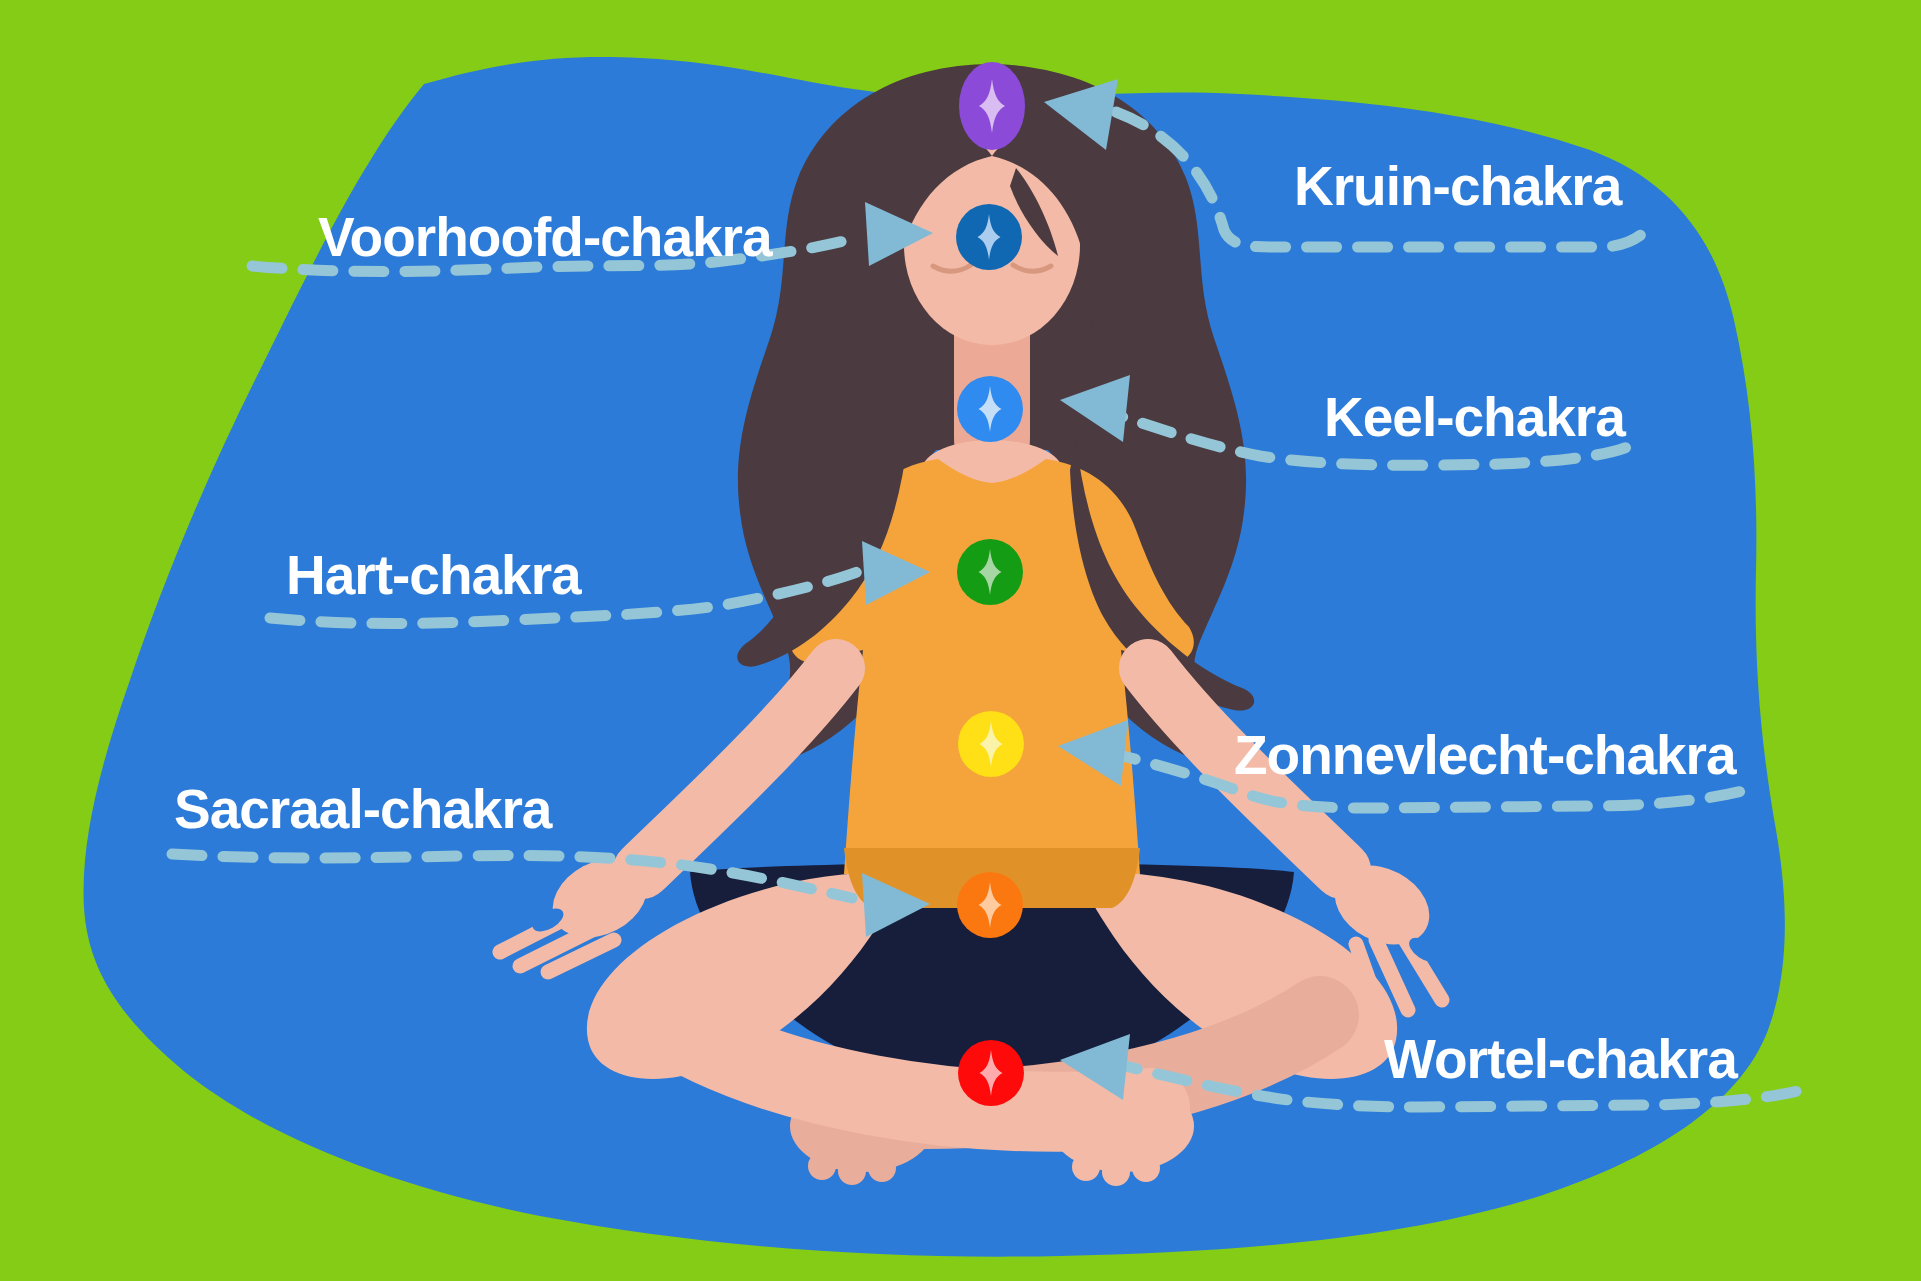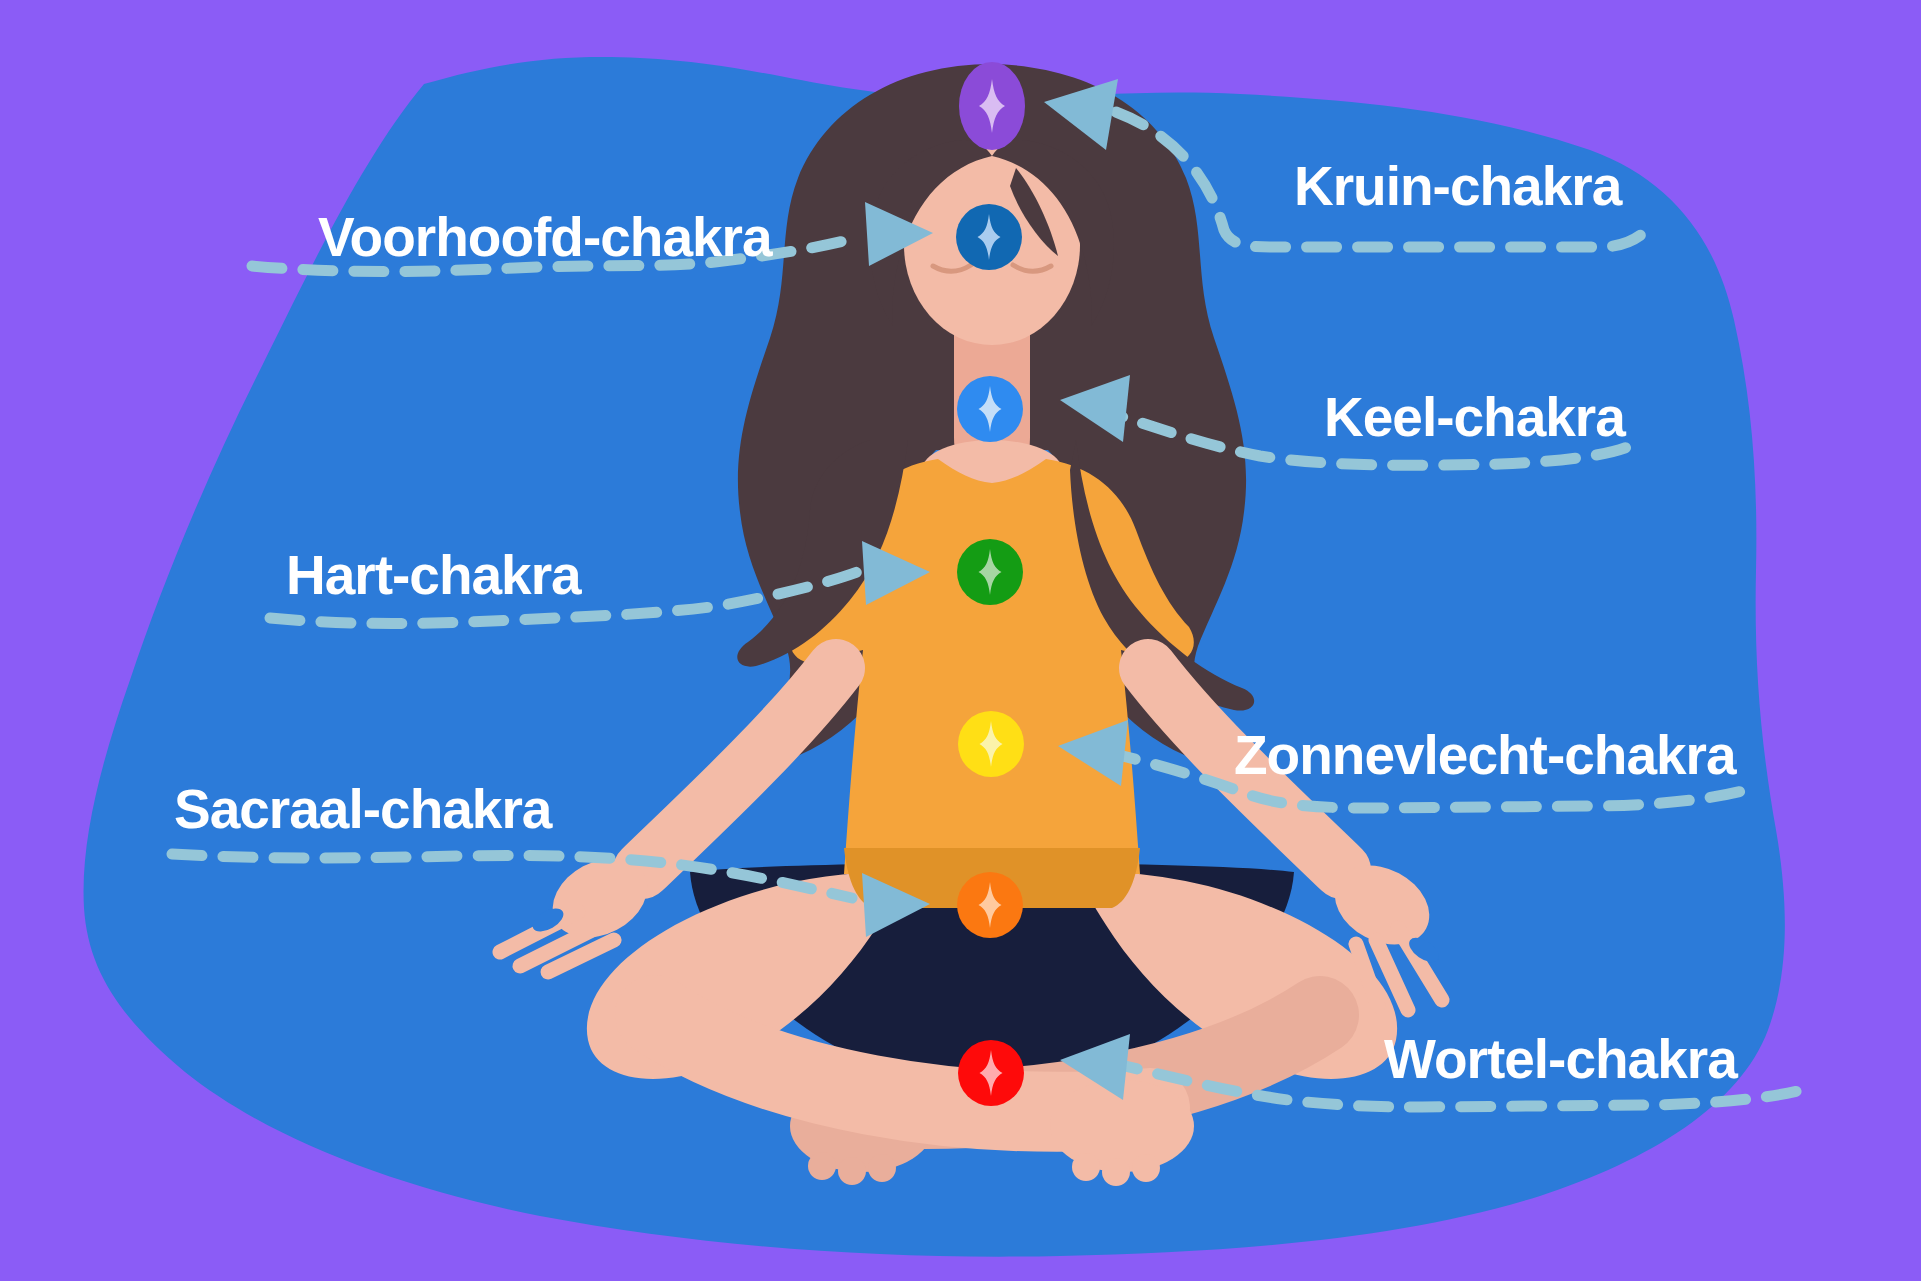--- a/index.html
+++ b/index.html
@@ -1,19 +1,19 @@
 <!DOCTYPE html>
 <html><head>
 <meta charset="utf-8">
 <style>
   html,body{margin:0;padding:0;background:#000;}
   .canvas{
     position:relative;
     width:1921px;height:1281px;
-    background:#8b5cf6;
+    background:#84cc16;
     overflow:hidden;
     font-family:"Liberation Sans","DejaVu Sans",sans-serif;
   }
   svg{display:block;}
   :root{
     --blob:#2C7BD9;
     --hair:#4B3A3F;
     --skin:#F3BBA7;
     --skin2:#E9AE9B;
     --neck:#ECA995;

